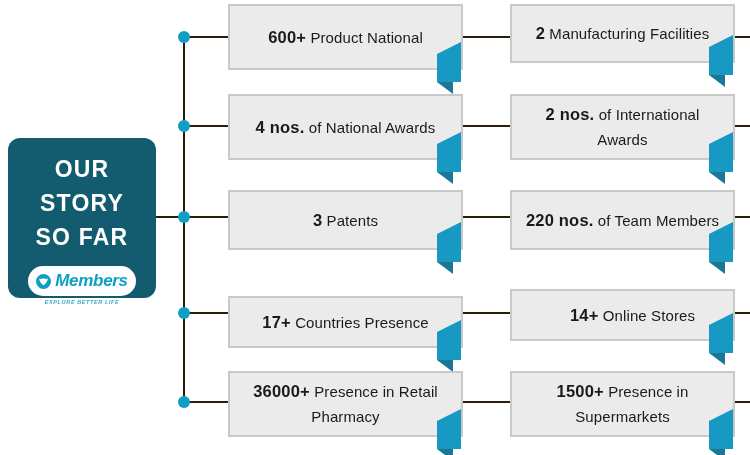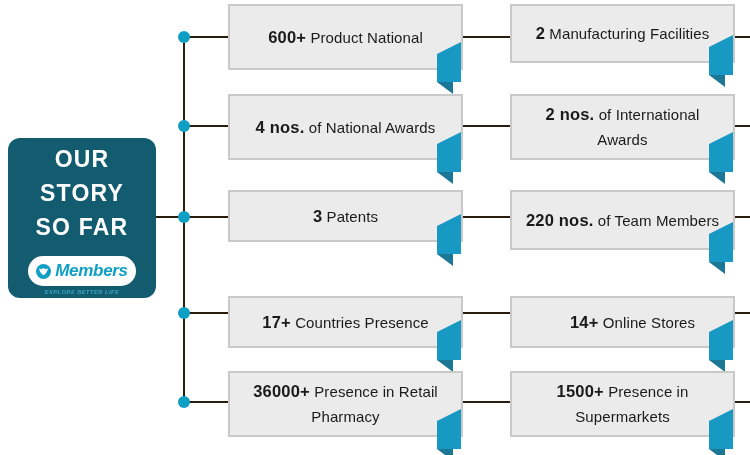--- a/index.html
+++ b/index.html
@@ -35,21 +35,21 @@
     left: 8px;
     top: 138px;
     width: 148px;
     height: 160px;
     background: #135c70;
     border-radius: 12px;
     display: flex;
     flex-direction: column;
     align-items: center;
     justify-content: flex-start;
-    padding-top: 4px;
+    padding-top: 14px;
     box-sizing: border-box;
   }
   .brand-title {
     color: #ffffff;
     font-weight: bold;
     font-size: 23px;
     letter-spacing: 1.2px;
     line-height: 34px;
     text-align: center;
     margin: 0;
@@ -217,21 +217,21 @@
       <span>of International Awards</span>
     </div>
     <span class="ribbon">
       <svg width="46" height="52" viewBox="0 0 46 52">
         <polygon points="8,40 24,52 24,30" fill="#1b7795"></polygon>
         <polygon points="8,12 32,0 32,40 8,40" fill="#1799c4"></polygon>
       </svg>
     </span>
   </div>
 
-  <div class="card" style="left:228px; top:190px; width:235px; height:52px;">
+  <div class="card" style="left:228px; top:190px; width:235px; height:60px;">
     <div class="card-text">
       <b>3</b>
       <span>Patents</span>
     </div>
     <span class="ribbon">
       <svg width="46" height="52" viewBox="0 0 46 52">
         <polygon points="8,40 24,52 24,30" fill="#1b7795"></polygon>
         <polygon points="8,12 32,0 32,40 8,40" fill="#1799c4"></polygon>
       </svg>
     </span>
@@ -256,21 +256,21 @@
       <span>Countries Presence</span>
     </div>
     <span class="ribbon">
       <svg width="46" height="52" viewBox="0 0 46 52">
         <polygon points="8,40 24,52 24,30" fill="#1b7795"></polygon>
         <polygon points="8,12 32,0 32,40 8,40" fill="#1799c4"></polygon>
       </svg>
     </span>
   </div>
 
-  <div class="card" style="left:510px; top:296px; width:225px; height:52px;padding-left:20px;">
+  <div class="card" style="left:510px; top:289px; width:225px; height:52px;padding-left:20px;">
     <div class="card-text">
       <b>14+</b>
       <span>Online Stores</span>
     </div>
     <span class="ribbon">
       <svg width="46" height="52" viewBox="0 0 46 52">
         <polygon points="8,40 24,52 24,30" fill="#1b7795"></polygon>
         <polygon points="8,12 32,0 32,40 8,40" fill="#1799c4"></polygon>
       </svg>
     </span>

